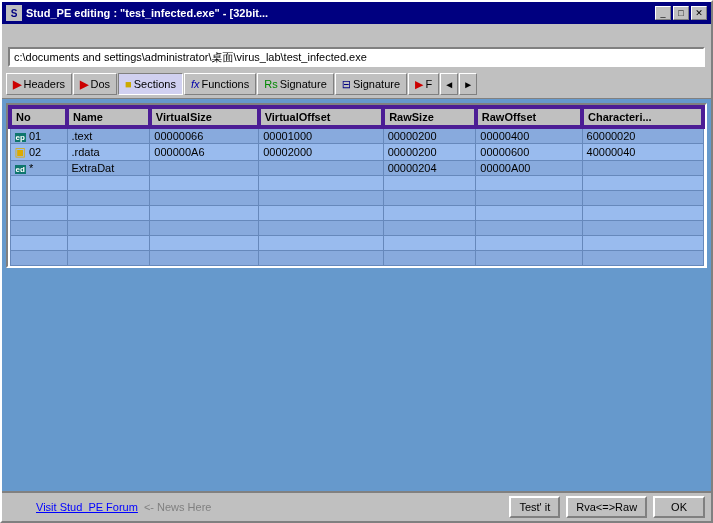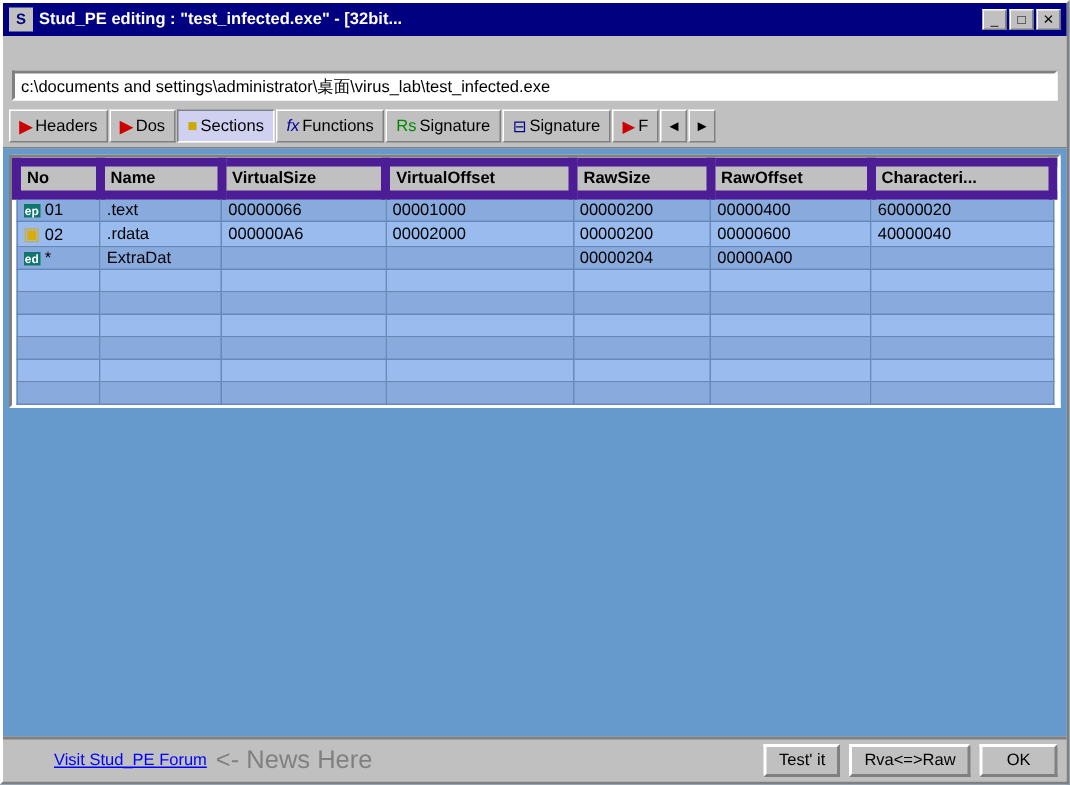--- a/index.html
+++ b/index.html
@@ -151,21 +151,21 @@
     table {
       width: 100%;
       border-collapse: collapse;
       font-size: 11px;
       font-family: inherit;
     }
     thead tr {
       background: #c0c0c0;
     }
     thead th {
-      border: 6px solid #4c1d95;
+      border: 4px solid #4c1d95;
       padding: 2px 4px;
       text-align: left;
       font-weight: bold;
       font-size: 11px;
       white-space: nowrap;
     }
     tbody tr {
       background: #99bbee;
     }
     tbody tr:nth-child(odd) {
@@ -191,21 +191,21 @@
     }
     .status-link {
       color: blue;
       text-decoration: underline;
       cursor: pointer;
       font-size: 11px;
       margin-left: 28px;
     }
     .status-news {
       color: #808080;
-      font-size: 17px;
+      font-size: 11px;
       flex: 1;
     }
     .status-btn {
       padding: 2px 8px;
       background: #c0c0c0;
       border: 2px solid;
       border-color: #ffffff #808080 #808080 #ffffff;
       cursor: pointer;
       font-size: 11px;
       font-family: inherit;

